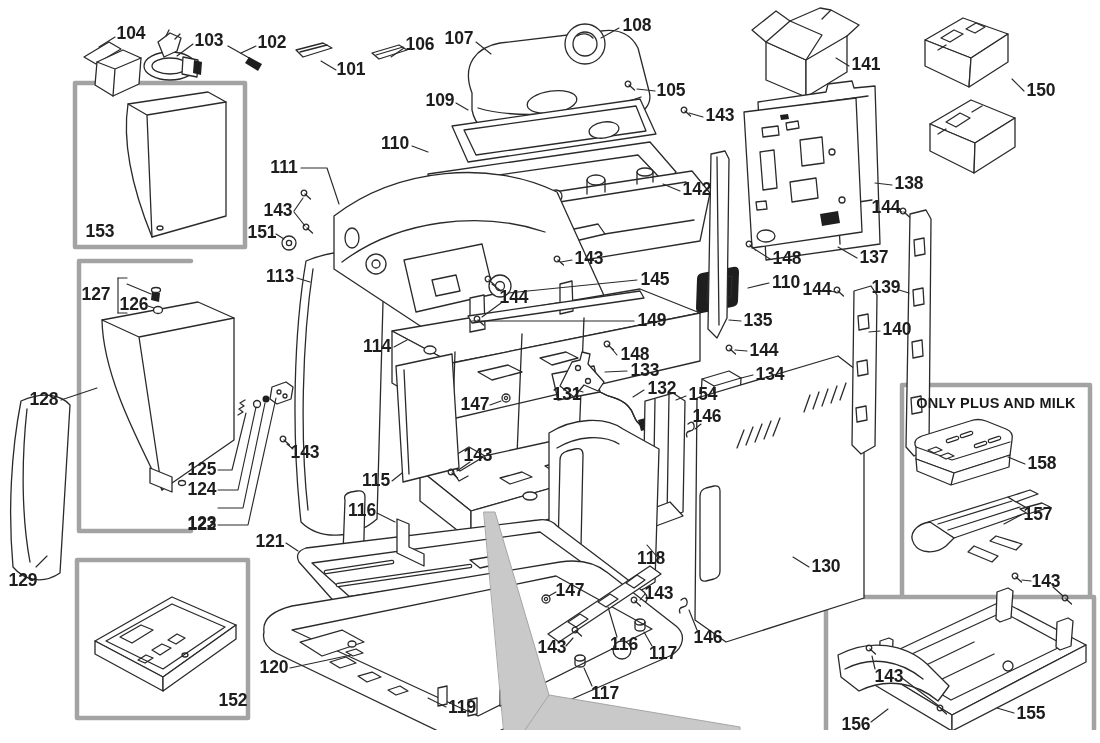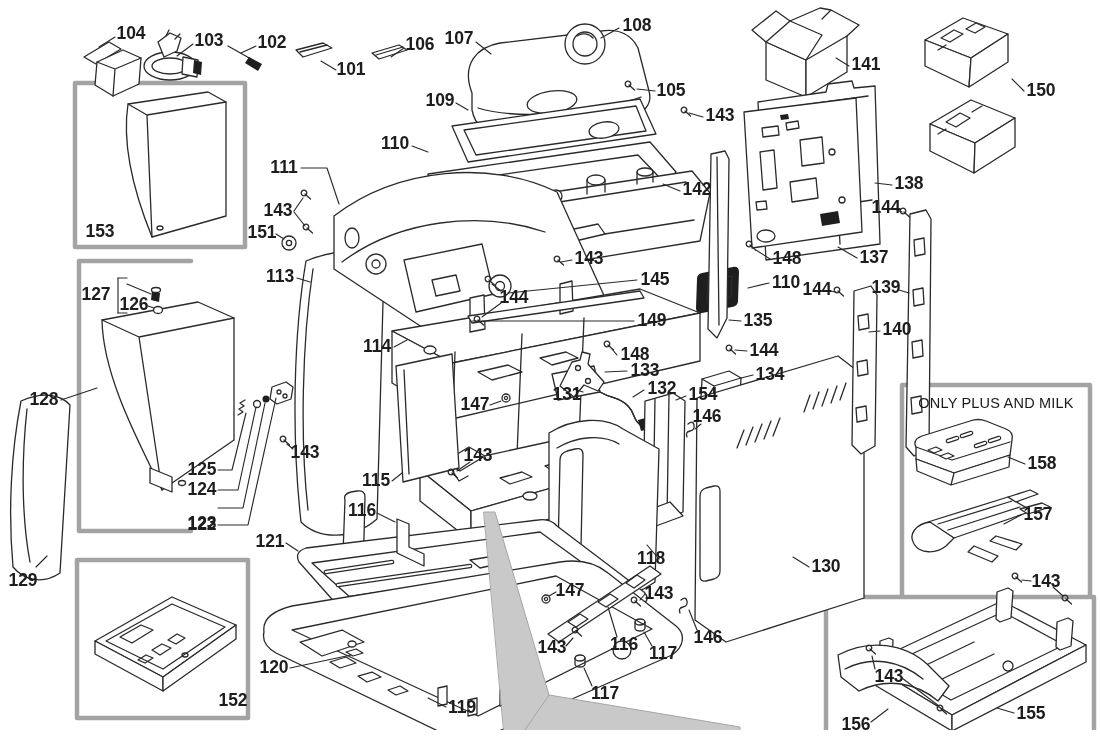--- a/index.html
+++ b/index.html
@@ -13,21 +13,21 @@
   #art .gbox{fill:none;stroke:#a3a3a3;stroke-width:4.5;}
   #art .gbox2{fill:#ffffff;stroke:#a3a3a3;stroke-width:4.5;}
   #art .wedge{fill:#c9c9c9;stroke:#a5a5a5;stroke-width:1;}
   #art .slotd{stroke-width:4.6;}
   #art .slotw{stroke:#ffffff;stroke-width:2.2;}
   #leader-layer polyline{fill:none;stroke:#2a2a2a;stroke-width:1.15;}
   #labels{position:absolute;left:0;top:0;width:100%;height:100%;pointer-events:none;}
   .lbl{position:absolute;transform:translate(-50%,-50%);font-size:17.5px;font-weight:600;
        color:#1d1d1d;white-space:nowrap;letter-spacing:0px;}
   .inset-title{position:absolute;left:996px;top:403px;transform:translate(-50%,-50%);
-       font-size:14.5px;font-weight:normal;color:#1a1a1a;white-space:nowrap;letter-spacing:.2px;}
+       font-size:14.5px;font-weight:bold;color:#1a1a1a;white-space:nowrap;letter-spacing:.2px;}
 </style>
 </head>
 <body>
 
 <div id="stage">
 <svg id="art" width="1100" height="743" viewBox="0 0 1100 743">
   <defs>
     <g id="scrw">
           <circle cx="0" cy="0" r="2.8" fill="#1e1e1e" stroke="none"></circle>
           <path d="M1,1 L6.5,6" stroke="#1e1e1e" stroke-width="2.3" fill="none" stroke-linecap="round"></path>

